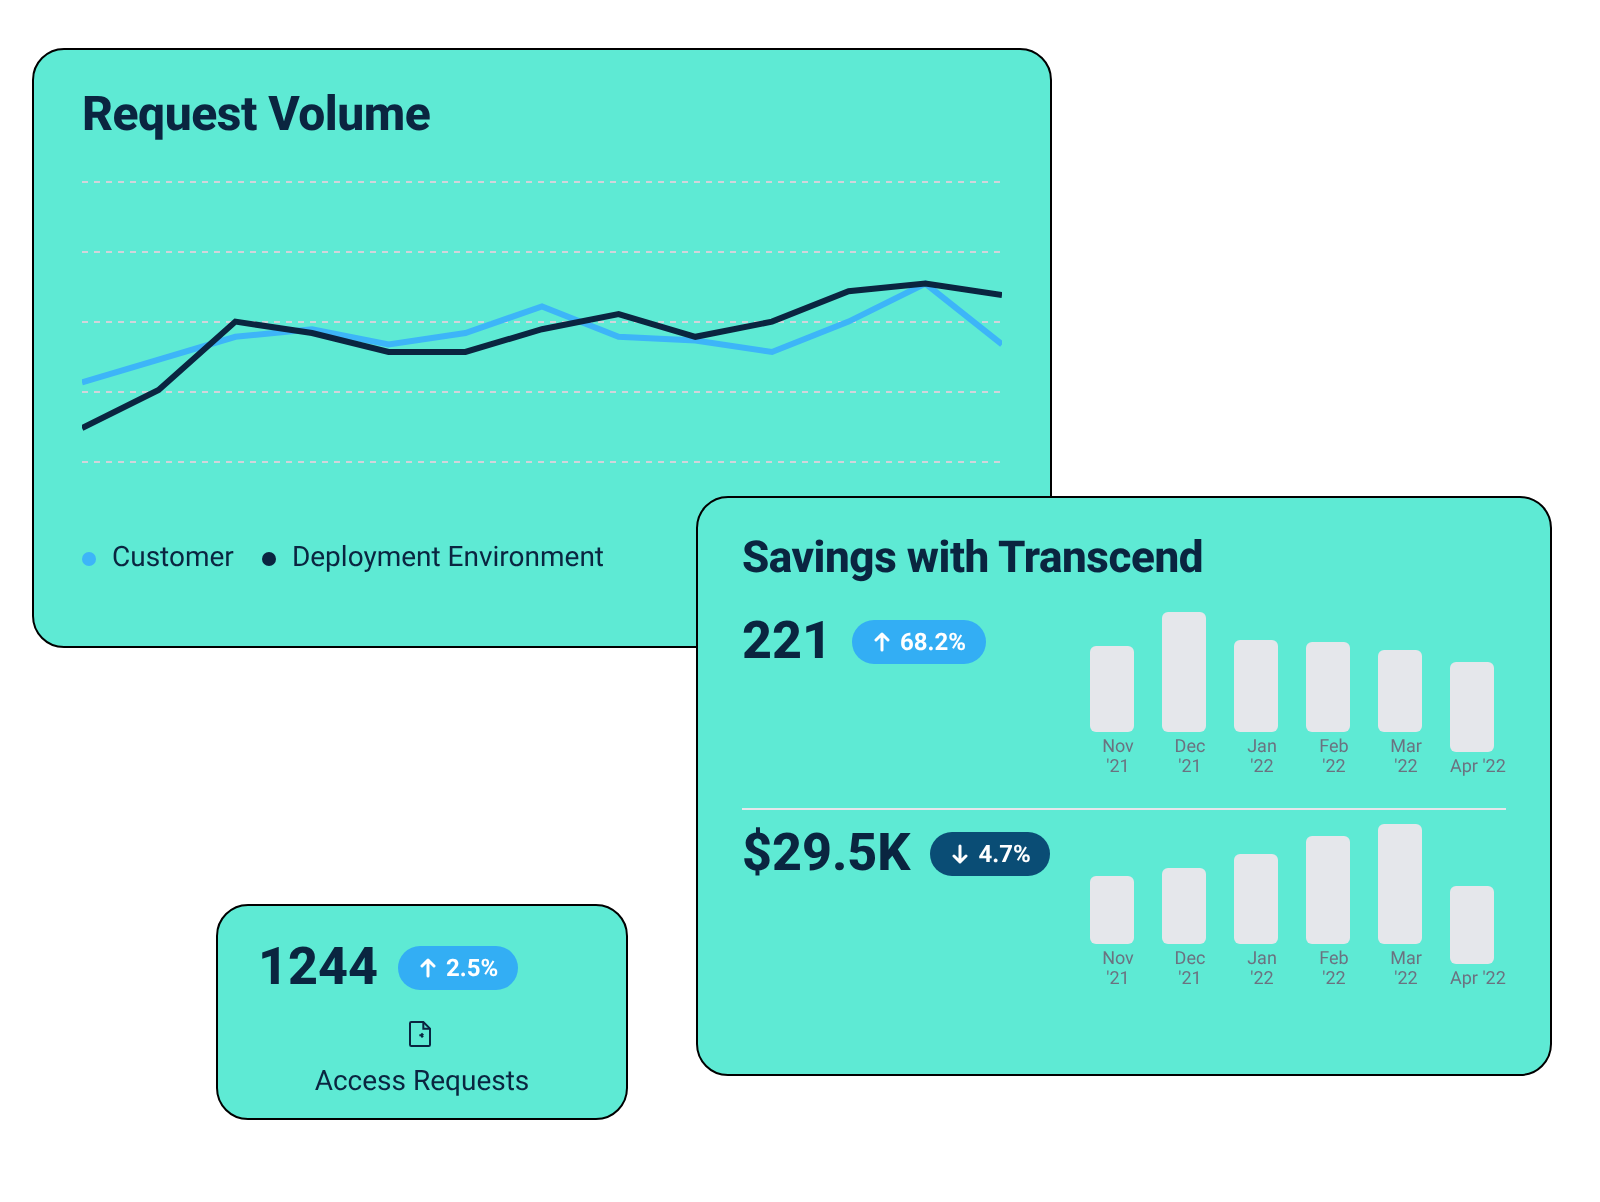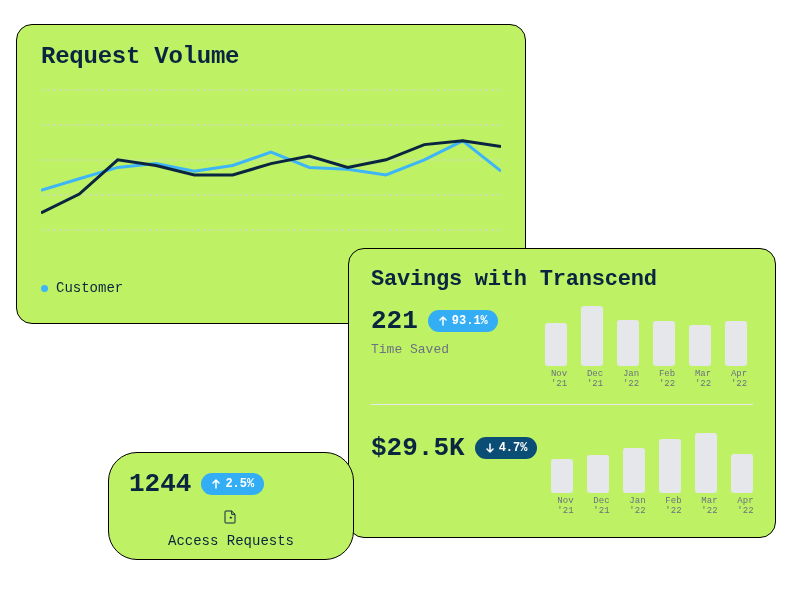--- a/index.html
+++ b/index.html
@@ -15,63 +15,62 @@
 body{
   margin:0;
   width:800px;
   height:601px;
   font-family:-apple-system,BlinkMacSystemFont,"Segoe UI",Roboto,Helvetica,Arial,sans-serif;
   position:relative;
   background:#fff;
 }
 .card{
   position:absolute;
-  background:#bef264;
+  background:#5eead4;
   border:1px solid #000;
   border-radius:16px;
   box-sizing:border-box;
-  font-family:Liberation Mono, monospace;
 }
 
 .rv{
   left:16px;top:24px;width:510px;height:300px;
   padding:18px 24px 14px;
 }
 .rv h2{
   margin:0 0 10px;
   font-size:24px;font-weight:800;letter-spacing:-0.01em;
   color:var(--dark-navy);
 }
 .rv .chart{
   position:relative;width:100%;height:190px;
 }
 .rv .grid line{stroke:#d1d5db;stroke-dasharray:3 3;}
 .rv .line-cust{fill:none;stroke:var(--light-blue);stroke-width:3;}
 .rv .line-dep{fill:none;stroke:var(--dark-navy);stroke-width:3;}
 .rv .legend{
-  margin-top:10px;display:flex;gap:14px;
+  display:flex;gap:14px;
   font-size:14px;color:var(--dark-navy);
 }
 .rv .legend .item{display:flex;align-items:center;gap:8px;}
 .rv .legend .dot{width:7px;height:7px;border-radius:50%;}
 .rv .legend .dot.cust{background:var(--light-blue);}
 .rv .legend .dot.dep{background:var(--dark-navy);}
 
 .sv{
   left:348px;top:248px;width:428px;height:290px;
   padding:18px 22px 9px;
 }
 .sv h2{
   margin:0 0 14px;
   font-size:22px;font-weight:800;letter-spacing:-0.01em;
   color:var(--dark-navy);
 }
 .sv .row{
   display:flex;align-items:flex-start;gap:14px;
-  padding-bottom:14px;margin-bottom:28px;
+  padding-bottom:14px;margin-bottom:7px;
   border-bottom:1px solid var(--border);
 }
 .sv .row:last-child{border-bottom:none;margin-bottom:0;padding-bottom:0;}
 .sv .metric{
   width:180px;
 }
 .sv .metric .top{display:flex;align-items:center;gap:10px;}
 .sv .metric .num{
   font-size:26px;font-weight:800;color:var(--dark-navy);
 }
@@ -87,23 +86,22 @@
   margin-top:6px;font-size:13px;color:var(--grey-text);
 }
 .sv .bars{
   flex:1;display:flex;gap:8px;align-items:flex-end;justify-content:flex-end;
 }
 .sv .bars .col{display:flex;flex-direction:column;align-items:flex-start;gap:4px;width:28px;}
 .sv .bars .bar{width:22px;background:var(--bar-grey);border-radius:3px;}
 .sv .bars .lab{font-size:9px;line-height:1.1;color:var(--grey-text);text-align:center;}
 
 .ar{
-  left:108px;top:452px;width:246px;height:108px;
+  left:108px;top:452px;width:206px;height:108px;
   padding:16px 20px;
-  border-radius:29px;
 }
 .ar .top{display:flex;align-items:center;gap:10px;}
 .ar .num{font-size:26px;font-weight:800;color:var(--dark-navy);}
 .ar .bottom{
   margin-top:10px;display:flex;align-items:center;gap:8px;
   font-size:14px;color:var(--dark-navy);flex-direction:column;
 }
 .ar .bottom svg{width:16px;height:16px;stroke:var(--dark-navy);fill:none;stroke-width:1.5;}
 </style>
 </head>
@@ -122,38 +120,41 @@
       </g>
       <polyline id="line-customer" class="line-cust" points="0.0,110.2 38.3,98.8 76.7,87.4 115.0,83.6 153.3,91.2 191.7,85.5 230.0,72.2 268.3,87.4 306.7,89.3 345.0,95.0 383.3,79.8 421.7,60.8 460.0,91.2"></polyline>
       <polyline id="line-deployment" class="line-dep" points="0.0,133.0 38.3,114.0 76.7,79.8 115.0,85.5 153.3,95.0 191.7,95.0 230.0,83.6 268.3,76.0 306.7,87.4 345.0,79.8 383.3,64.6 421.7,60.8 460.0,66.5"></polyline>
     </svg>
   </div>
   <div class="legend">
     <div class="item">
       <span class="dot cust"></span>
       <span>Customer</span>
     </div>
+    <div class="item">
+      <span class="dot dep"></span>
+      <span>Deployment Environment</span>
+    </div>
   </div>
 </div>
 
 <div class="card sv">
   <h2>Savings with Transcend</h2>
 
   <div class="row">
     <div class="metric">
       <div class="top">
         <span class="num">221</span>
         <span class="pill up">
           <svg viewBox="0 0 10 10">
               <path d="M5 1 L5 9 M5 1 L2 4 M5 1 L8 4" stroke="#fff" stroke-width="1.5" fill="none" stroke-linecap="round"></path>
             </svg>
-          <span>93.1%</span>
+          <span>68.2%</span>
         </span>
       </div>
-      <div class="label">Time Saved</div>
     </div>
     <div class="bars" id="bars-time">
         <div class="col">
           <div class="bar" style="height: 43.5px;"></div>
           <div class="lab">Nov '21</div>
         </div>
         <div class="col">
           <div class="bar" style="height: 60px;"></div>
           <div class="lab">Dec '21</div>
         </div>

